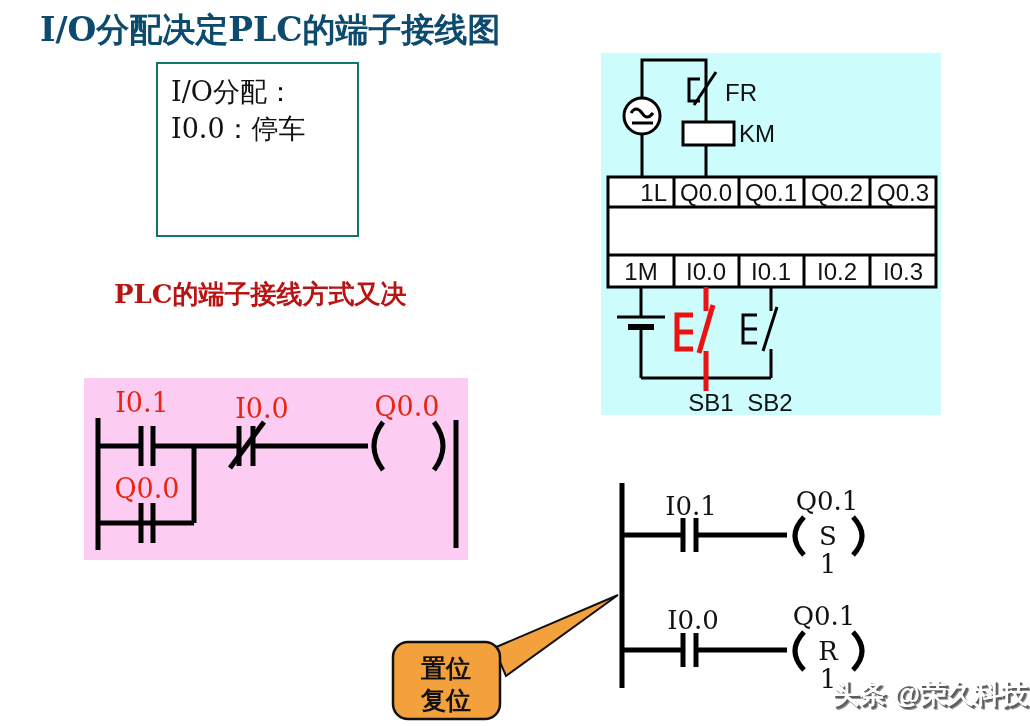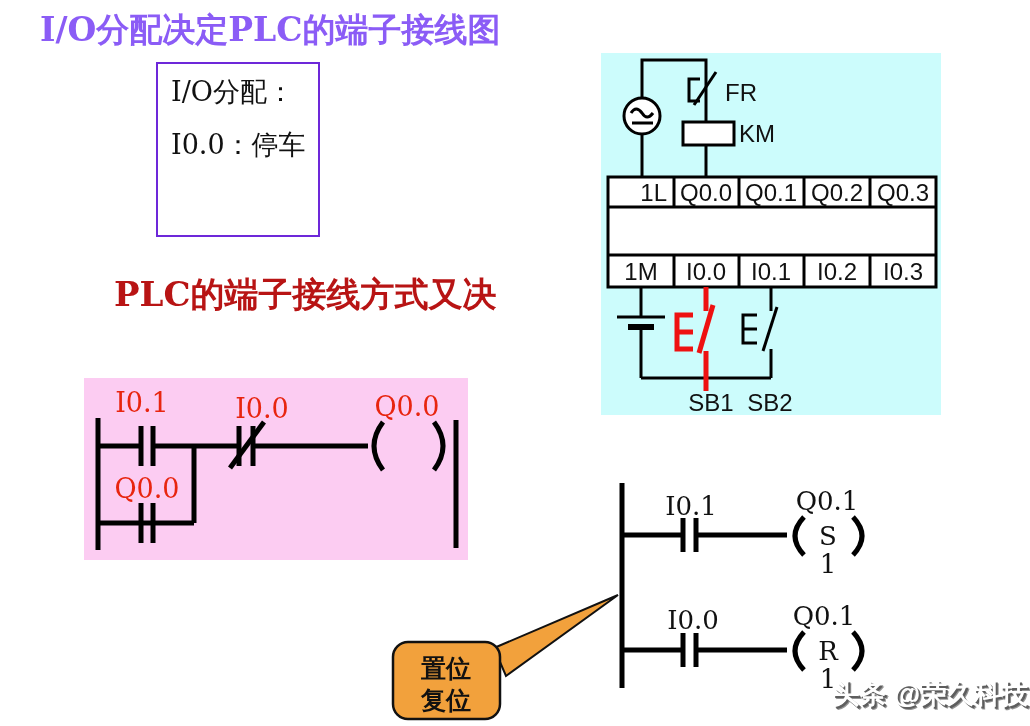--- a/index.html
+++ b/index.html
@@ -2,28 +2,28 @@
 <html><head>
 <meta charset="utf-8">
 <style>
   html,body{margin:0;padding:0;background:#fff;}
   .canvas{position:relative;width:1030px;height:726px;background:#fff;overflow:hidden;
           font-family:"Liberation Sans","DejaVu Sans",sans-serif;}
   .abs{position:absolute;}
   .serif{font-family:"DejaVu Serif","Liberation Serif",serif;}
   .sans{font-family:"Liberation Sans","DejaVu Sans",sans-serif;}
 
-  .slide-title{left:40px;top:8px;font-size:33px;font-weight:bold;color:#8b5cf6;white-space:nowrap;}
-
-  .io-box{left:156px;top:62px;width:164px;height:175px;border:2px solid #6d28d9;background:#fff;
+  .slide-title{left:40px;top:8px;font-size:33px;font-weight:bold;color:#0c4a6e;white-space:nowrap;}
+
+  .io-box{left:156px;top:62px;width:203px;height:175px;border:2px solid #0f766e;background:#fff;
           color:#111;font-size:27px;box-sizing:border-box;padding:10px 0 0 13px;}
-  .io-box .io-items{margin-top:16px;line-height:37px;white-space:nowrap;}
+  .io-box .io-items{line-height:37px;white-space:nowrap;}
   .io-heading{white-space:nowrap;}
 
-  .red-heading{left:50px;top:274px;width:480px;color:#B81414;font-size:34px;font-weight:bold;line-height:40px;}
+  .red-heading{left:50px;top:274px;width:480px;color:#B81414;font-size:26px;font-weight:bold;line-height:40px;}
   .red-heading .rh1{margin-left:64px;white-space:nowrap;}
   .red-heading .rh2{white-space:nowrap;}
 
   .watermark{right:2px;top:676px;font-size:27px;font-weight:bold;color:#fff;white-space:nowrap;
              text-shadow:2px 2px 0 rgba(90,90,90,.95), 3px 3px 0 rgba(60,60,60,.55);}
 
   svg text{user-select:none;}
   .lad-label{font-family:"DejaVu Serif","Liberation Serif",serif;font-size:27px;fill:#E8250F;}
   .lad2-label{font-family:"DejaVu Serif","Liberation Serif",serif;font-size:26px;fill:#111;}
   .cir-label{font-family:"Liberation Sans","DejaVu Sans",sans-serif;font-size:24px;fill:#111;}

